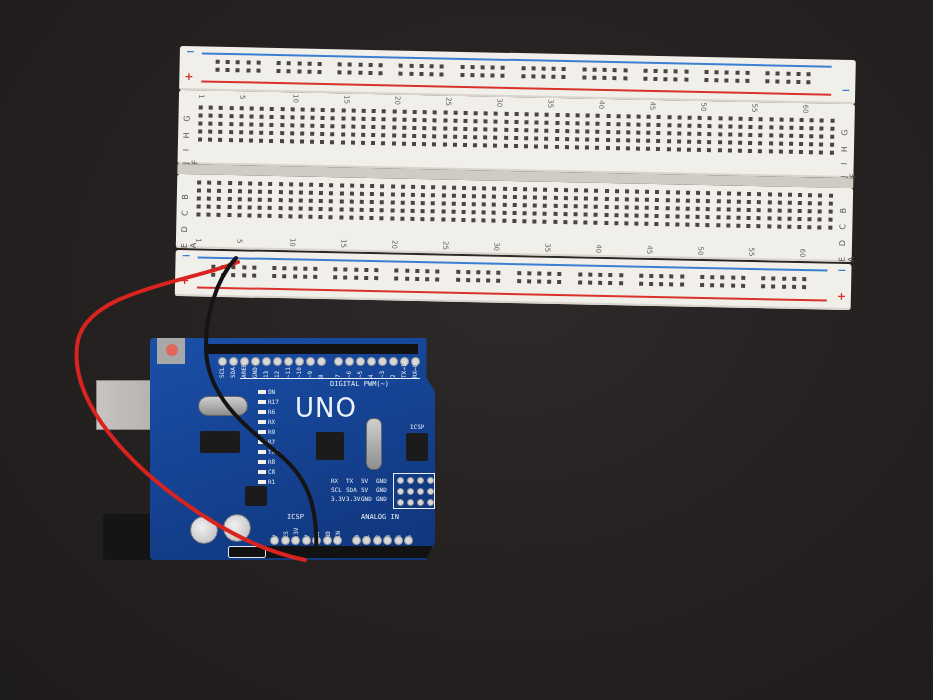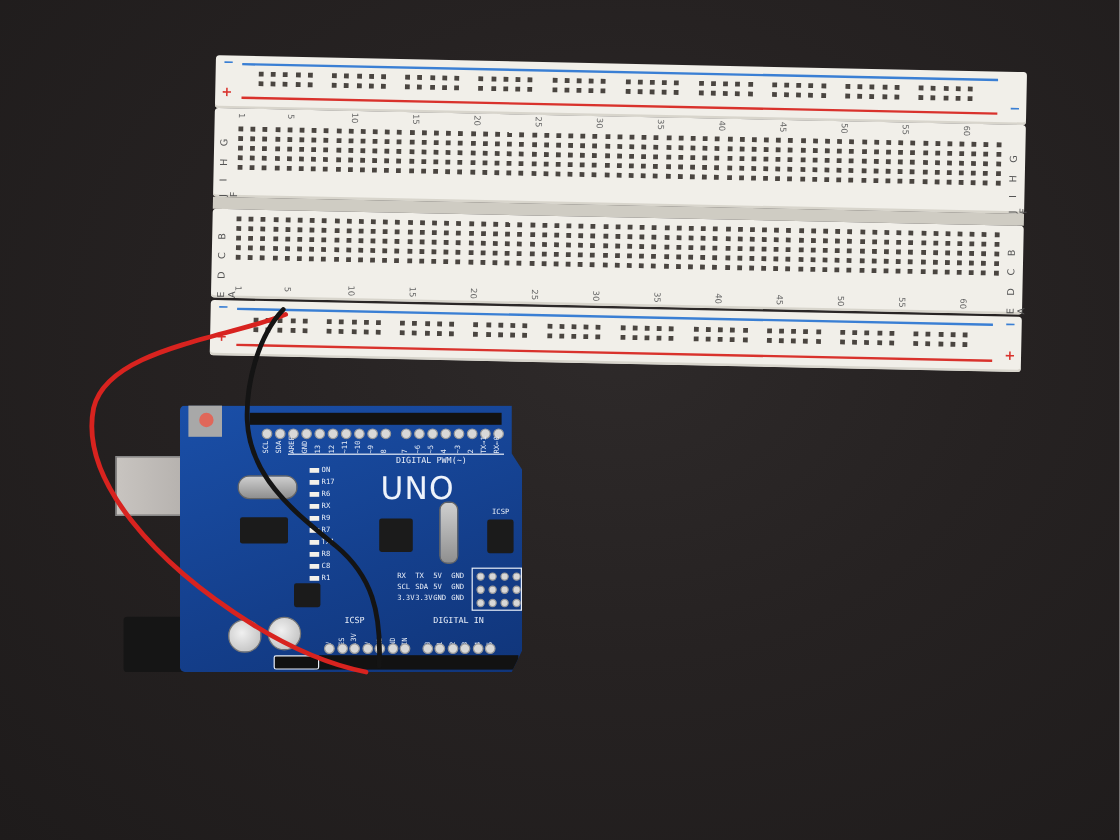--- a/index.html
+++ b/index.html
@@ -44,21 +44,21 @@
   .uno {
     left:150px; top:338px; width:285px; height:222px;
     background: linear-gradient(160deg, #1a4fa8 0%, #143f8c 60%, #10357a 100%);
     border-radius:4px;
     clip-path: polygon(0 0, 97% 0, 97% 18%, 100% 24%, 100% 92%, 97% 100%, 0 100%);
     text-align: center;
   }
   .header-strip { position:absolute; background:#121212; }
   .pin { position:absolute; width:7px; height:7px; border-radius:50%; background:#d8d8d8; border:1px solid #999; }
   .silk { position:absolute; color:#e8eef8; font-family:"DejaVu Sans Mono", monospace; font-size:6px; line-height:1; }
-  .uno-logo { position:absolute; left:167px; top:55px; font-size:26px; color:#eef3fb; font-family:"DejaVu Sans", sans-serif; letter-spacing:1px; }
+  .uno-logo { position:absolute; left:145px; top:55px; font-size:26px; color:#eef3fb; font-family:"DejaVu Sans", sans-serif; letter-spacing:1px; }
   .chip { position:absolute; background:#1b1b1b; border-radius:2px; }
   .crystal { position:absolute; background:linear-gradient(#cfcfcf,#8f8f8f); border-radius:10px; border:1px solid #666; }
   .led { position:absolute; width:8px; height:4px; background:#f4f1ea; }
 
   .usb { left:96px; top:380px; width:96px; height:48px; background:linear-gradient(90deg,#c8c4c0,#a9a5a2); border:1px solid #888; }
   .jack { left:103px; top:514px; width:80px; height:46px; background:#151515; border-radius:3px; }
   .reset { left:166px; top:344px; width:12px; height:12px; border-radius:50%; background:#e0675a; }
   .reset-base { left:157px; top:338px; width:28px; height:26px; background:#a8a8a8; }
   .cap { position:absolute; width:26px; height:26px; border-radius:50%; background:radial-gradient(circle at 40% 40%, #f0f0f0, #b8b8b8); border:1px solid #777; }
 
@@ -1115,21 +1115,21 @@
       <div class="pin" style="width: 5px; height: 5px; left: 3px; top: 25px;"></div>
       <div class="pin" style="width: 5px; height: 5px; left: 13px; top: 25px;"></div>
       <div class="pin" style="width: 5px; height: 5px; left: 23px; top: 25px;"></div>
       <div class="pin" style="width: 5px; height: 5px; left: 33px; top: 25px;"></div>
     </div>
 
   <div class="cap" style="left:40px;top:178px;"></div>
   <div class="cap" style="left:73px;top:176px;"></div>
 
   <div class="silk" style="left:137px;top:176px;font-size:7px;">ICSP</div>
-  <div class="silk" style="left:211px;top:176px;font-size:7px;">DIGITAL IN</div>
+  <div class="silk" style="left:211px;top:176px;font-size:7px;">ANALOG IN</div>
   <div id="bottom-pin-labels">
       <div class="silk" style="left: 122px; top: 204px; transform: rotate(-90deg); transform-origin: left top;">5V</div>
       <div class="pin" style="left: 120px; top: 198px;"></div>
       <div class="silk" style="left: 132.5px; top: 204px; transform: rotate(-90deg); transform-origin: left top;">RES</div>
       <div class="pin" style="left: 130.5px; top: 198px;"></div>
       <div class="silk" style="left: 143px; top: 204px; transform: rotate(-90deg); transform-origin: left top;">3.3V</div>
       <div class="pin" style="left: 141px; top: 198px;"></div>
       <div class="silk" style="left: 153.5px; top: 204px; transform: rotate(-90deg); transform-origin: left top;">5V</div>
       <div class="pin" style="left: 151.5px; top: 198px;"></div>
       <div class="silk" style="left: 164px; top: 204px; transform: rotate(-90deg); transform-origin: left top;">GND</div>

